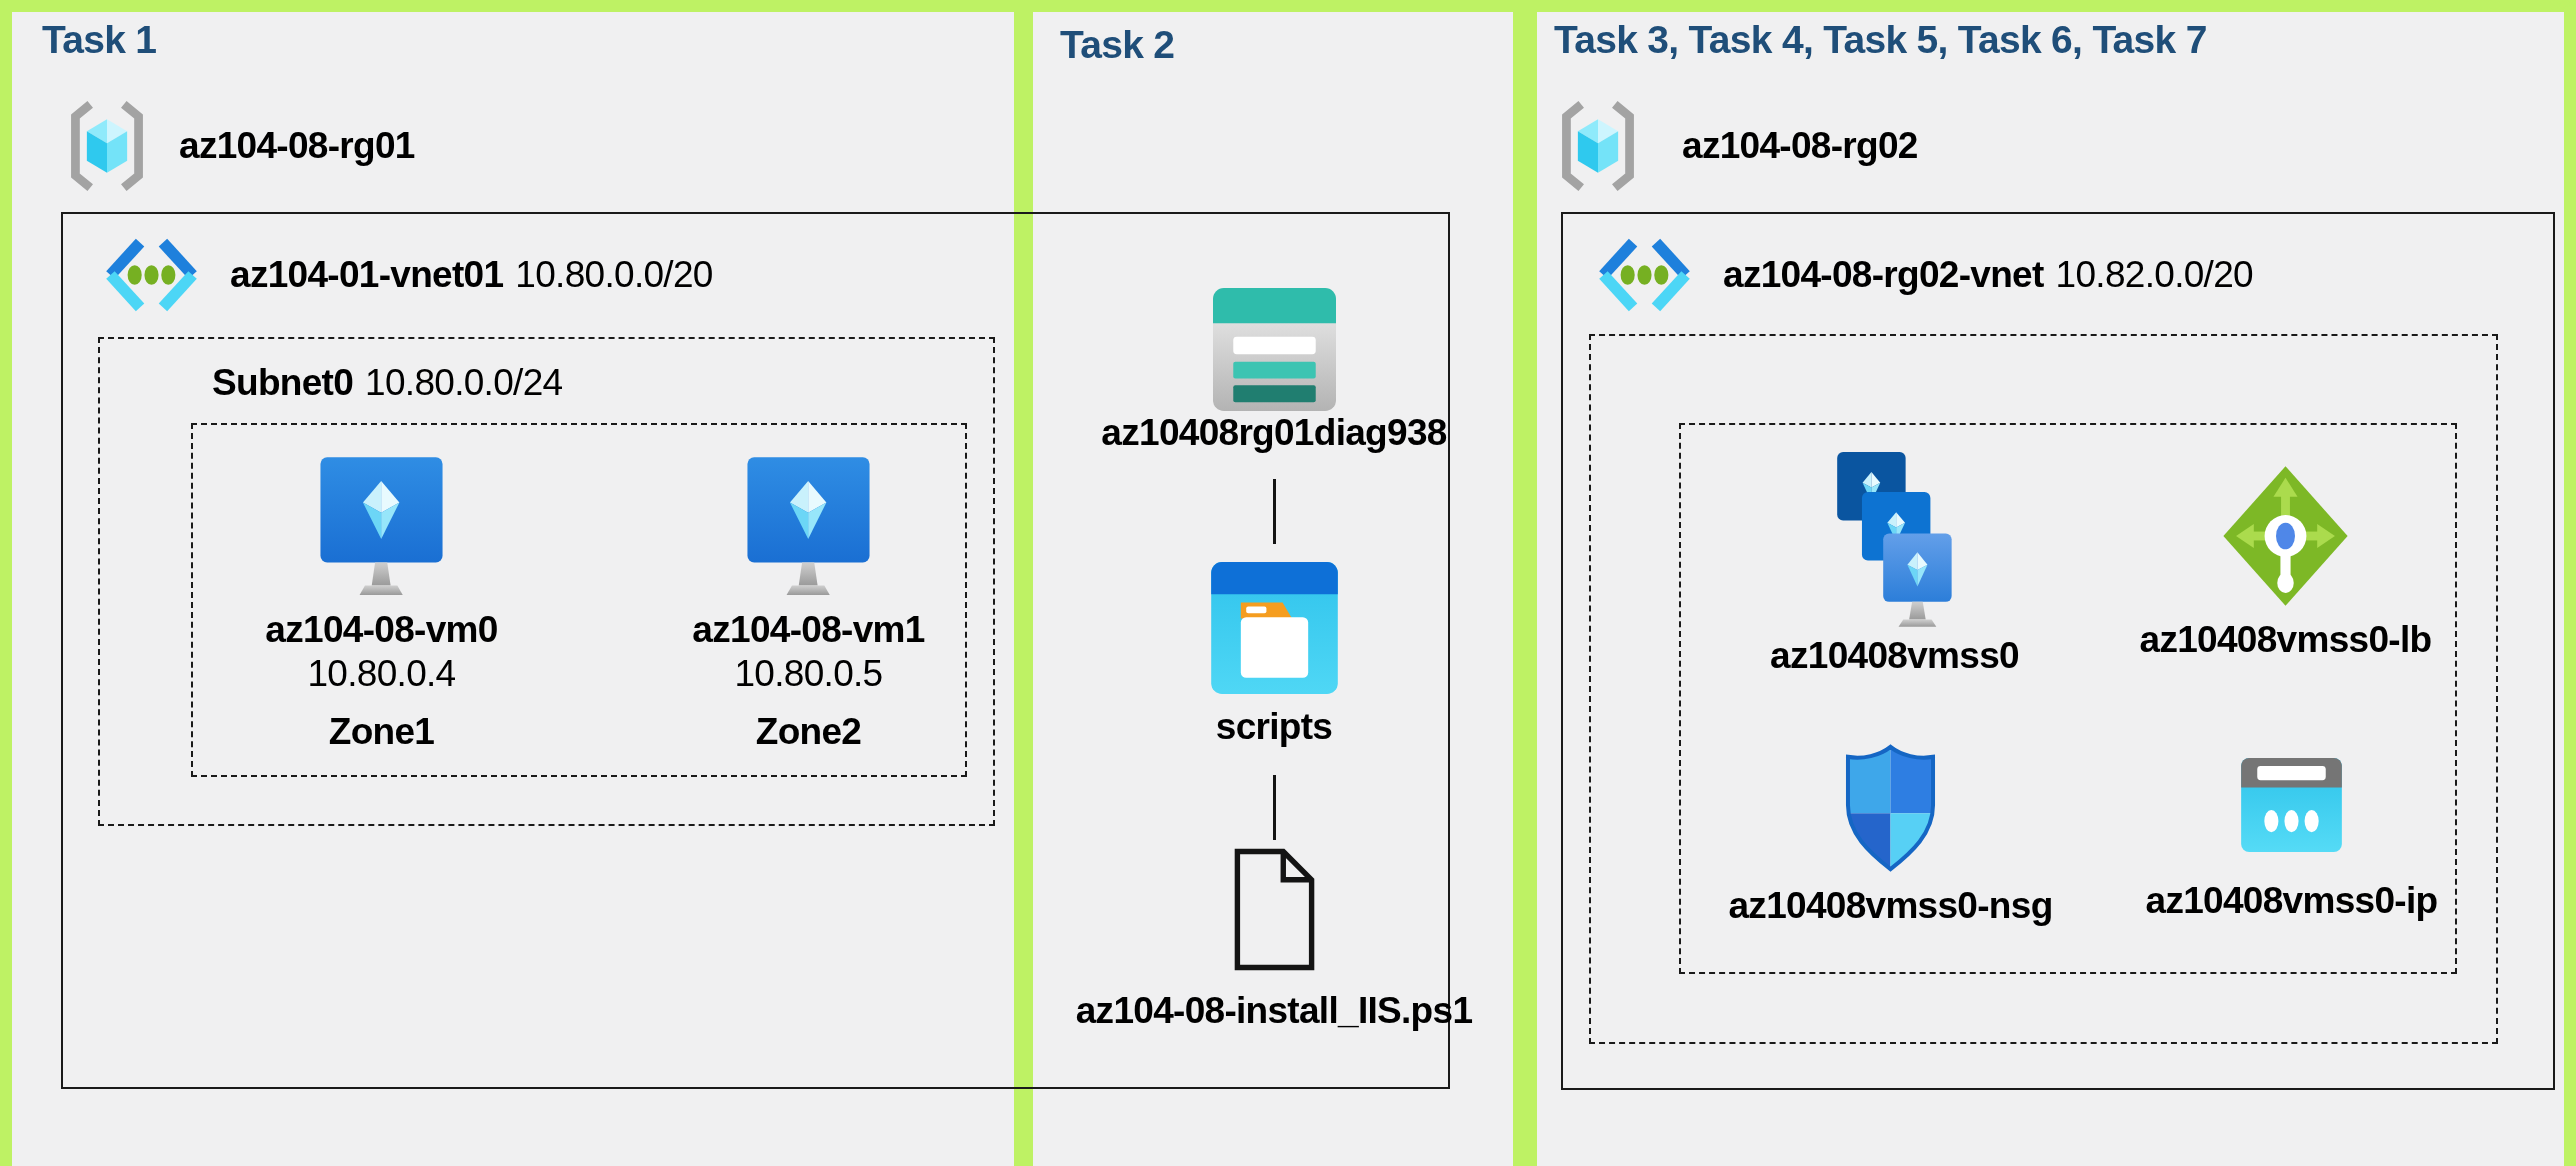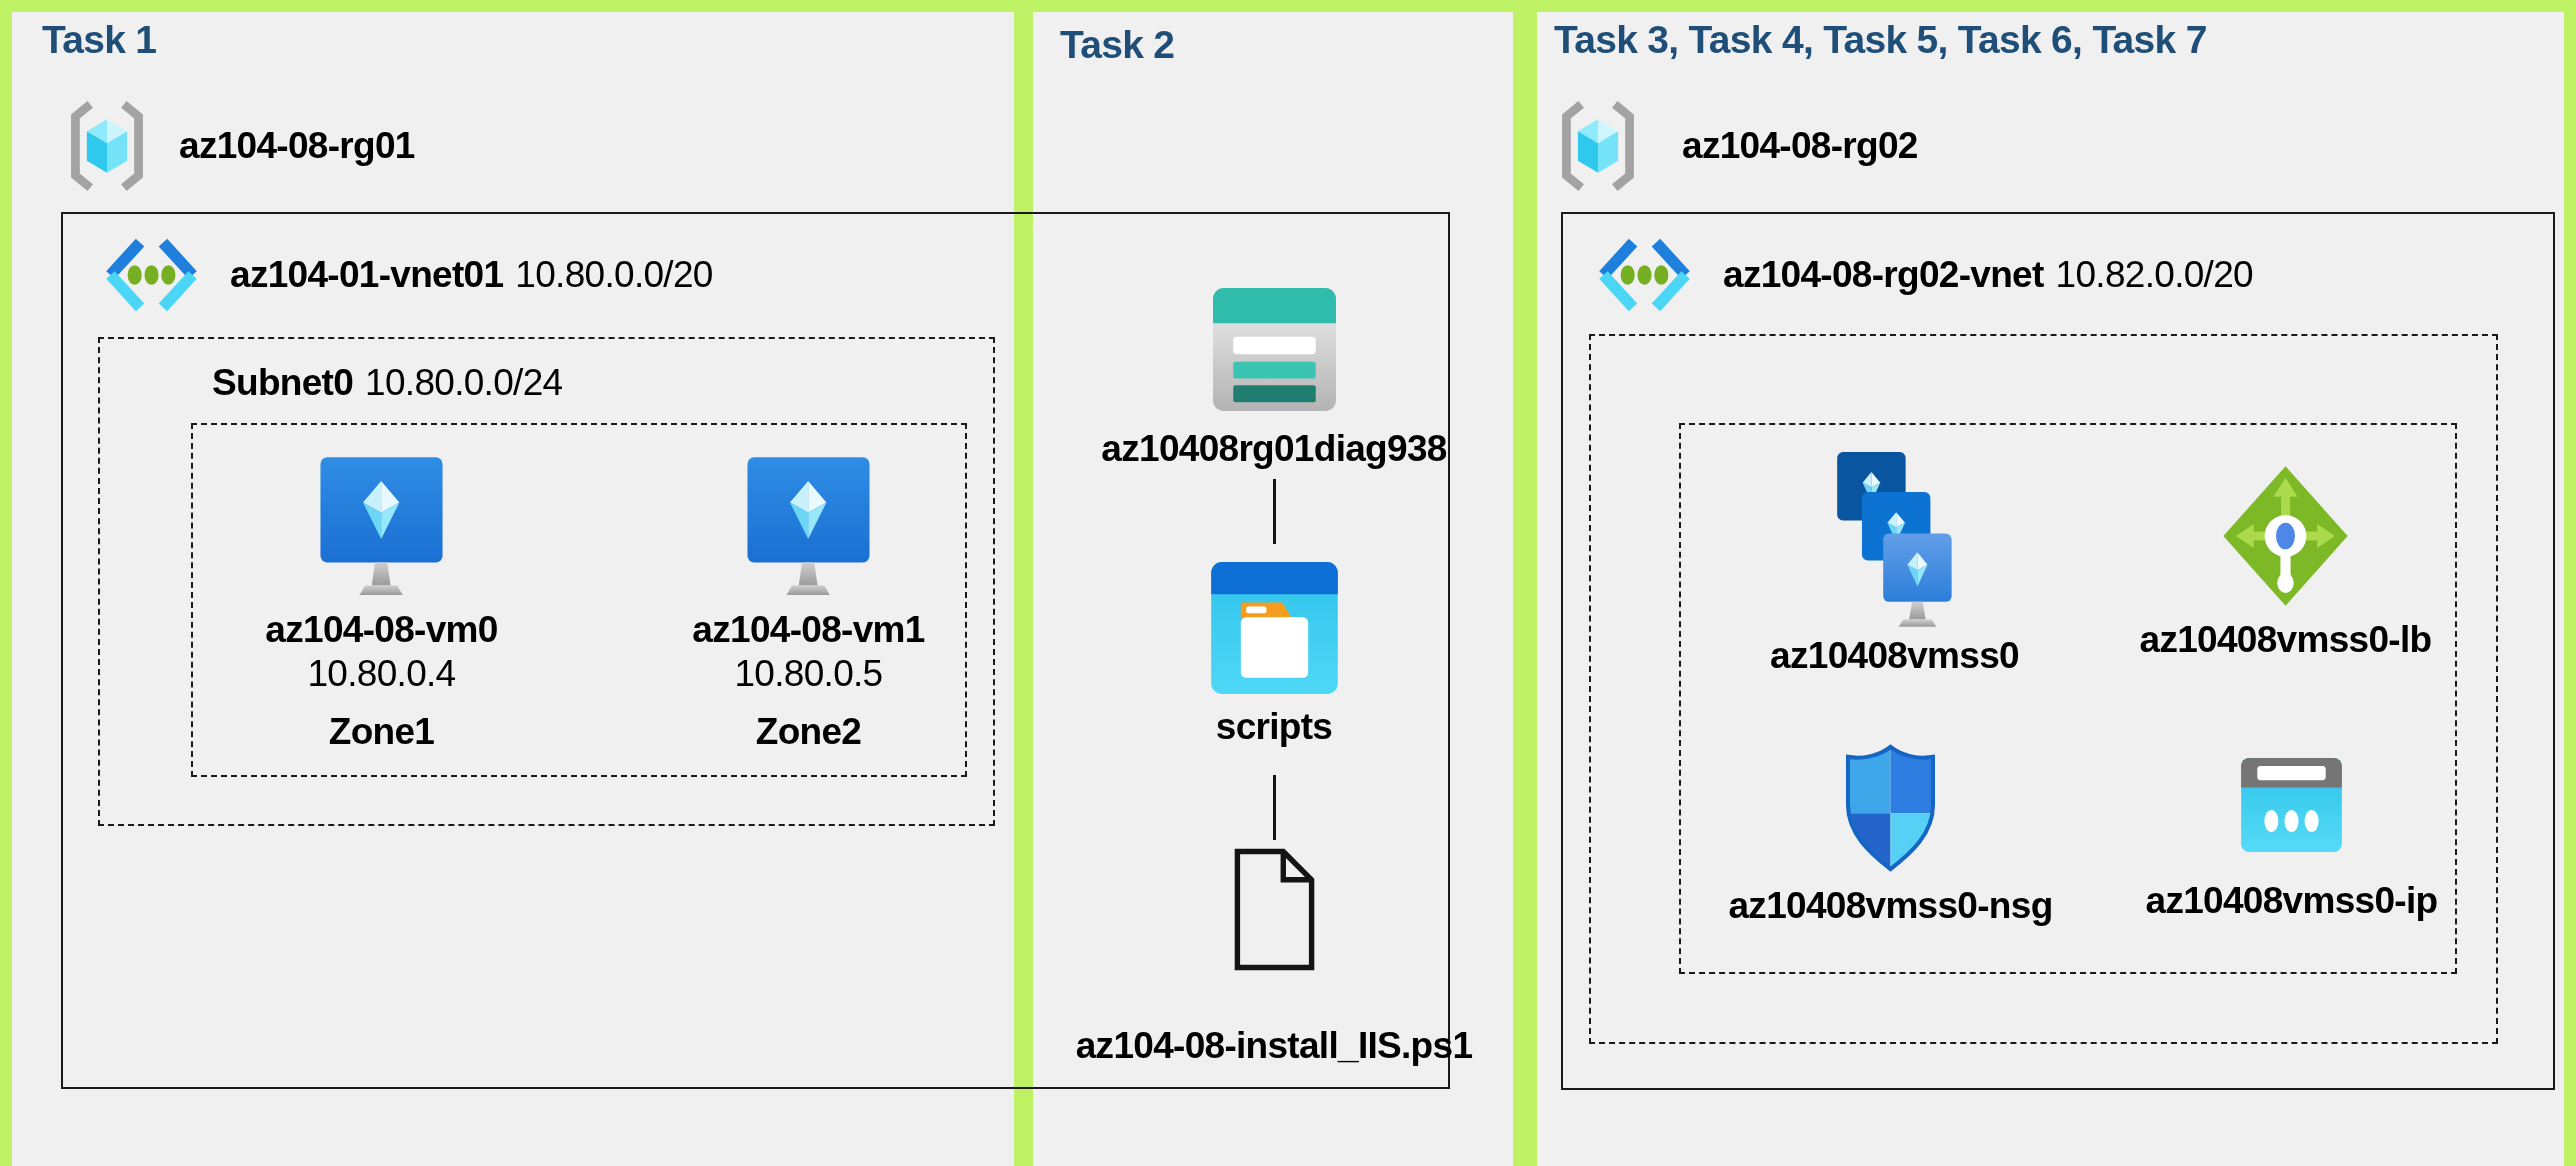--- a/index.html
+++ b/index.html
@@ -119,21 +119,21 @@
             <stop offset="0" stop-color="#f0f0f0"></stop>
             <stop offset="1" stop-color="#b3b3b3"></stop>
           </linearGradient>
       </defs>
       <rect x="0" y="0" width="182" height="182" rx="16" fill="url(#sag)"></rect>
       <path d="M16 0 h150 a16 16 0 0 1 16 16 v36 H0 V16 a16 16 0 0 1 16 -16 Z" fill="#2fbcab"></path>
       <rect x="30" y="72" width="122" height="26" rx="5" fill="#ffffff"></rect>
       <rect x="30" y="109" width="122" height="25" rx="3" fill="#3cc4b2"></rect>
       <rect x="30" y="144" width="122" height="25" rx="3" fill="#207e70"></rect>
     </svg>
-    <div class="name" style="margin-top:16px;">az10408rg01diag938</div>
+    <div class="name" style="">az10408rg01diag938</div>
   </div>
 
   <div class="vline" style="left:1273px;top:479px;height:65px;"></div>
 
   <div class="vgroup" style="left:1018px;top:562px;width:512px;">
     <svg width="127" height="132" viewBox="0 0 188 196">
       <defs>
         <linearGradient id="cbg" x1="0" y1="0" x2="0" y2="1">
             <stop offset="0" stop-color="#2fc3ec"></stop>
             <stop offset="1" stop-color="#4fd7f5"></stop>
@@ -143,21 +143,21 @@
       <path d="M16 0 h156 a16 16 0 0 1 16 16 v32 H0 V16 a16 16 0 0 1 16 -16 Z" fill="#0e70d7"></path>
       <polygon points="44,60 106,60 120,84 44,84" fill="#f59d1f"></polygon>
       <rect x="52" y="66" width="30" height="10" rx="3" fill="#ffffff"></rect>
       <rect x="44" y="82" width="100" height="90" rx="8" fill="#ffffff"></rect>
     </svg>
     <div class="name" style="margin-top:10.8px;">scripts</div>
   </div>
 
   <div class="vline" style="left:1273px;top:775px;height:65px;"></div>
 
-  <div class="vgroup" style="left:1018px;top:846px;width:512px;gap:35px;">
+  <div class="vgroup" style="left:1018px;top:846px;width:512px;">
     <svg width="85" height="127" viewBox="0 0 126 188">
       <path d="M8 8 H76 L118 50 V180 H8 Z" fill="#f0f0f1" stroke="#141414" stroke-width="8" stroke-linejoin="miter"></path>
       <path d="M76 8 V50 H118" fill="none" stroke="#141414" stroke-width="8"></path>
     </svg>
     <div class="name" style="margin-top:16px;">az104-08-install_IIS.ps1</div>
   </div>
 
   <div class="row" style="left:1554px;top:99px;height:94px;gap:12px;">
     <svg class="icon" width="88" height="94" viewBox="0 0 130 140">
       <path d="M40 8 L18 26 V114 L40 132" stroke="#a3a3a3" stroke-width="13" fill="none"></path>

